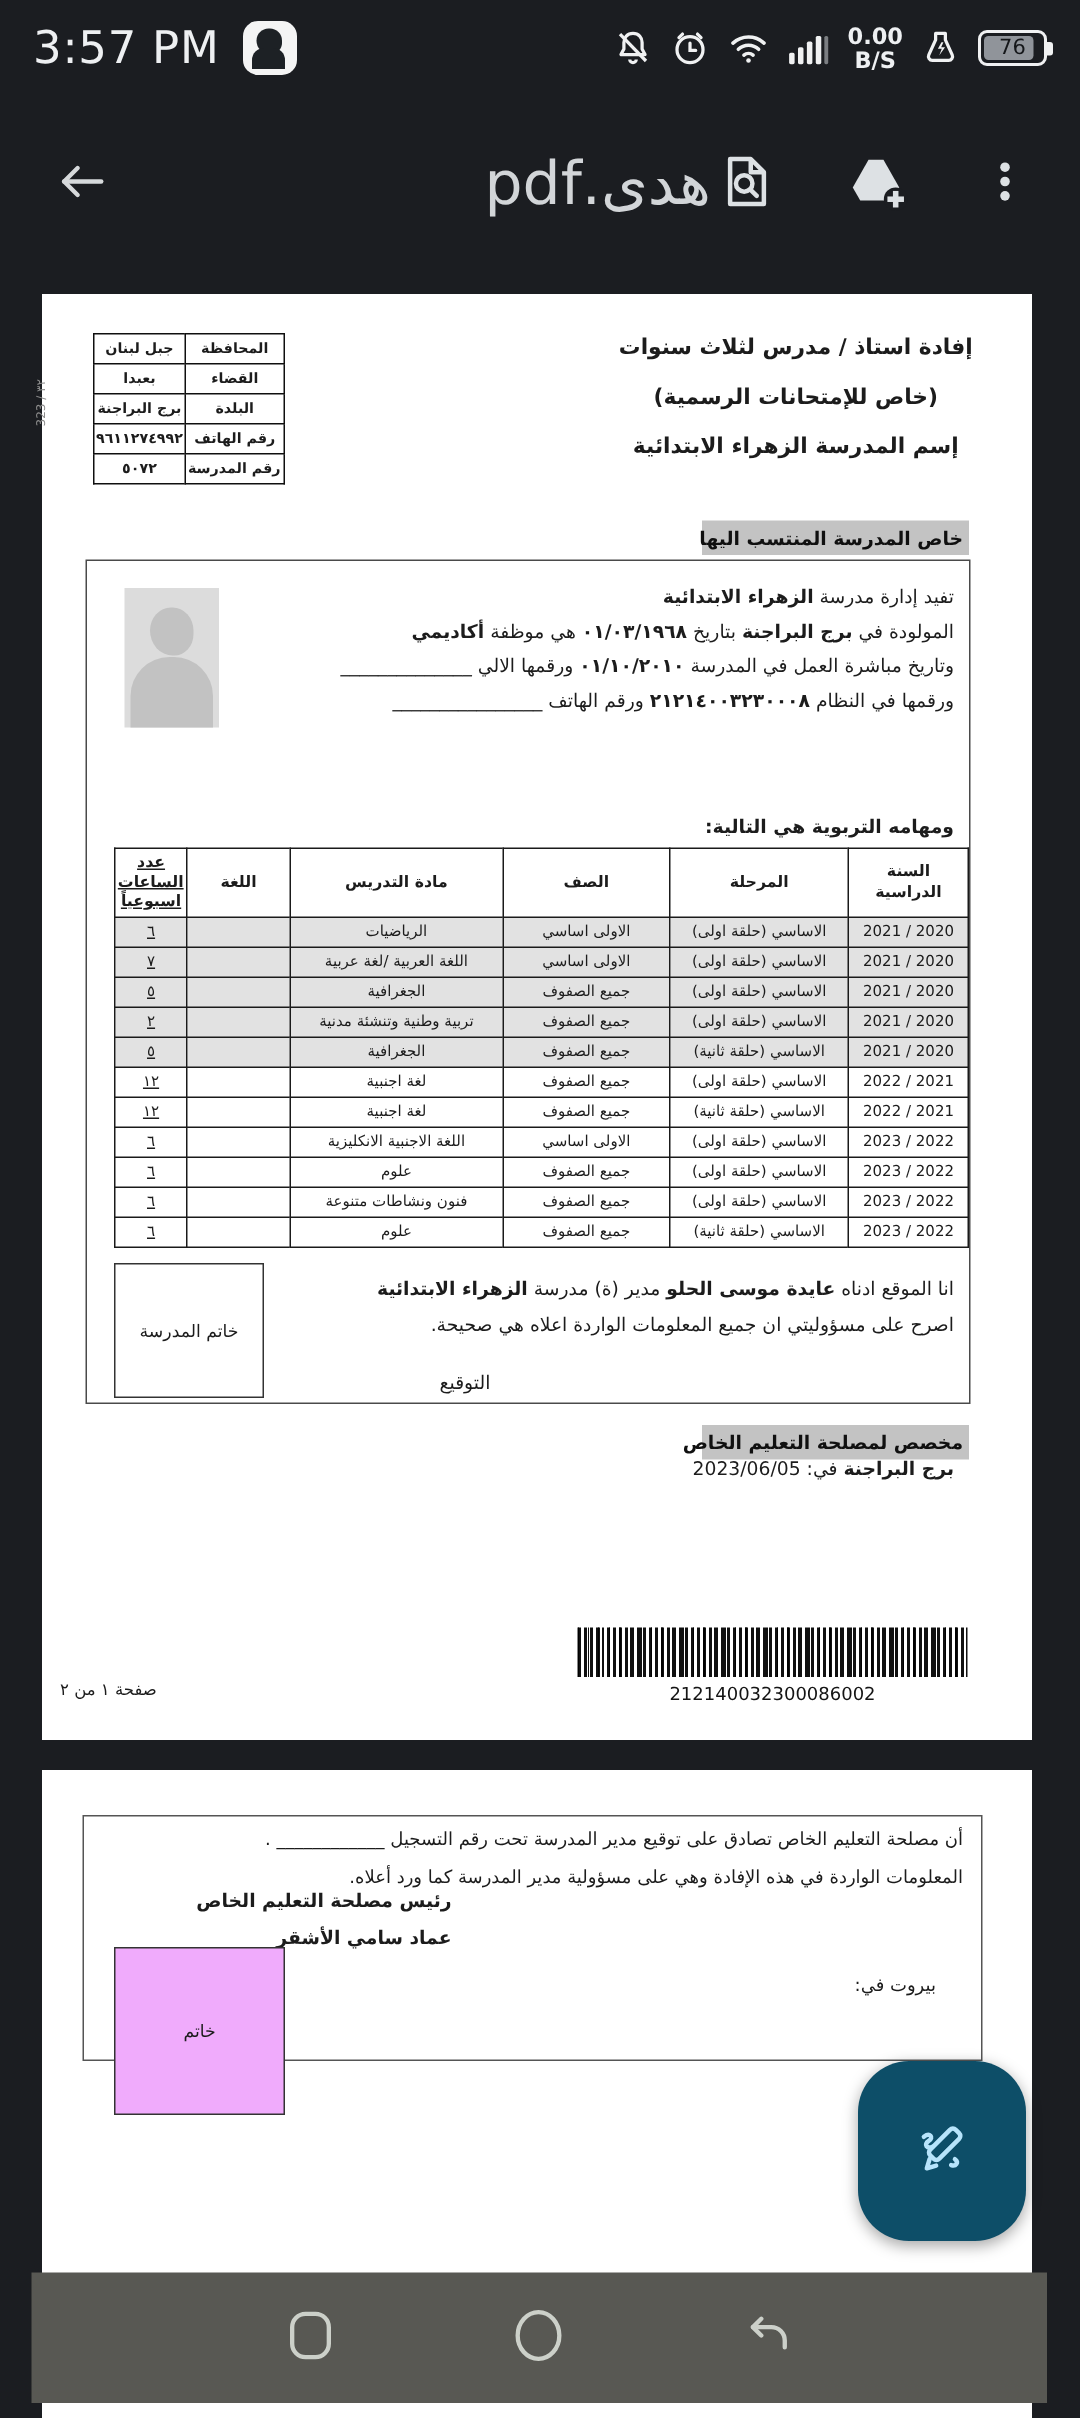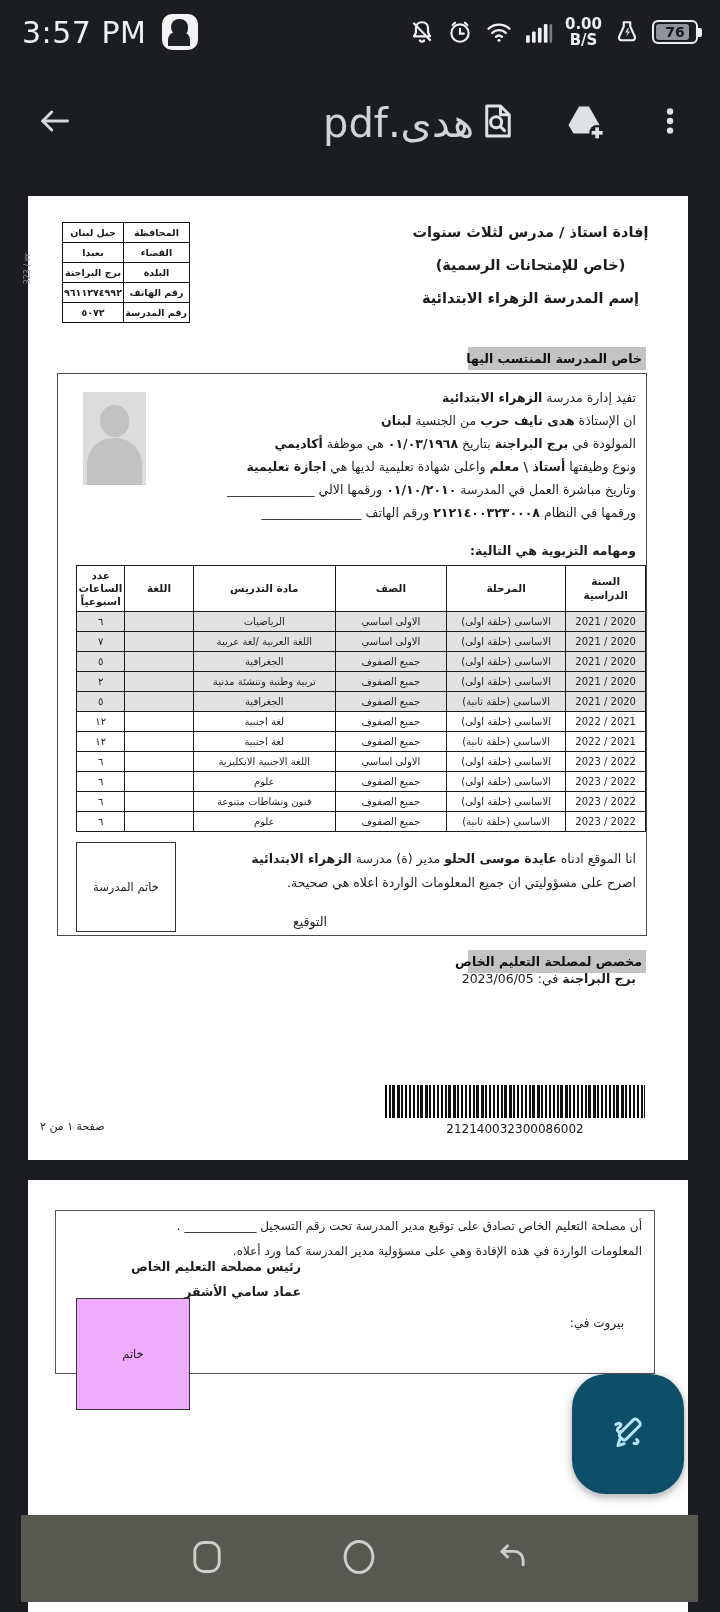--- a/index.html
+++ b/index.html
@@ -19,21 +19,21 @@
   .sb-app{width:36px;height:36px;background:#f4f4f4;border-radius:10px;position:relative;overflow:hidden;}
   .sb-app::before{content:"";position:absolute;left:9px;top:5px;width:17px;height:17px;border-radius:50% 50% 45% 55%;background:#1d2125;}
   .sb-app::after{content:"";position:absolute;left:6px;top:18px;width:22px;height:14px;border-radius:8px 8px 0 0;background:#1d2125;}
   .sb-right{display:flex;align-items:center;gap:12px;}
   .sb-right svg{display:block;}
   .sb-traffic{text-align:center;line-height:1;font-weight:700;}
   .sb-traffic .t1{font-size:15px;} .sb-traffic .t2{font-size:15px;margin-top:1px;}
   .battery{position:relative;width:46px;height:24px;border:2.5px solid #f0f1f2;border-radius:6px;display:flex;align-items:center;justify-content:center;}
   .battery::after{content:"";position:absolute;right:-6px;top:6px;width:4px;height:9px;background:#f0f1f2;border-radius:0 2px 2px 0;}
   .battery .fill{position:absolute;left:2px;top:2px;bottom:2px;width:78%;background:#90949a;border-radius:3px;}
-  .battery .pct{position:relative;font-size:14px;font-weight:700;color:#15171a;}
+  .battery .pct{position:relative;font-size:14px;font-weight:400;color:#15171a;}
 
   
   .toolbar{position:absolute;left:0;top:64px;width:720px;height:118px;display:flex;align-items:center;padding:0 26px;color:#d6d9db;}
   .tb-back{width:56px;height:56px;display:flex;align-items:center;justify-content:center;}
   .tb-title{font-size:40px;margin-left:26px;flex:1;white-space:nowrap;overflow:hidden;color:#d2d5d8;}
   .tb-actions{display:flex;align-items:center;gap:38px;}
   .tb-btn{width:48px;height:48px;display:flex;align-items:center;justify-content:center;}
 
   
   .page{position:absolute;left:28px;width:660px;background:var(--page_bg);color:#1c1c1c;}
@@ -69,21 +69,21 @@
   .duty-table{position:absolute;left:18px;top:191px;width:570px;border-collapse:collapse;direction:rtl;table-layout:fixed;}
   .duty-table th,.duty-table td{border:1px solid #1a1a1a;font-size:10px;text-align:center;padding:0 2px;overflow:hidden;}
   .duty-table th{font-size:10.5px;font-weight:700;height:46px;line-height:1.25;}
   .duty-table td{height:20px;white-space:nowrap;}
   .duty-table tr.shaded td{background:var(--row_shade);}
   .duty-table th:nth-child(1),.duty-table td:nth-child(1){width:14%;}
   .duty-table th:nth-child(2),.duty-table td:nth-child(2){width:21%;}
   .duty-table th:nth-child(3),.duty-table td:nth-child(3){width:19.5%;}
   .duty-table th:nth-child(4),.duty-table td:nth-child(4){width:25%;}
   .duty-table th:nth-child(5),.duty-table td:nth-child(5){width:12%;}
-  .duty-table th:nth-child(6),.duty-table td:nth-child(6){width:8.5%;}
+  .duty-table th:nth-child(6),.duty-table td:nth-child(6){width:8.5%;text-decoration:underline;}
 
   .decl{position:absolute;right:10px;top:473px;width:450px;direction:rtl;font-size:12.5px;line-height:24px;}
   .place-date{position:absolute;right:10px;top:556px;direction:rtl;font-size:12.5px;margin-top:41px;}
   .sign-label{position:absolute;left:235px;top:540px;font-size:12.5px;direction:rtl;}
   .stamp1{position:absolute;left:18px;top:468px;width:100px;height:90px;border:1.5px solid #333;
      display:flex;align-items:center;justify-content:center;font-size:11.5px;direction:rtl;}
 
   .barcode{position:absolute;left:357px;top:889px;width:260px;height:33px;
      background:repeating-linear-gradient(90deg,#101010 0 2px,#fff 2px 4px),
                 repeating-linear-gradient(90deg,#101010 0 1px,transparent 1px 7px),#fff;
@@ -251,23 +251,21 @@
   <div class="section-bar bar1">خاص المدرسة المنتسب اليها</div>
 
   <div class="big-box">
     <div class="photo">
       <span class="head"></span>
         <span class="torso"></span>
     </div>
 
     <div class="intro">
         <div class="para-line"><span>تفيد إدارة مدرسة </span><span class="strong">الزهراء الابتدائية</span></div>
-        <div class="para-line"><span>ان الإستاذة </span><span class="strong">هدى نايف حرب</span><span> من الجنسية </span><span class="strong">لبنان</span></div>
         <div class="para-line"><span>المولودة في </span><span class="strong">برج البراجنة</span><span> بتاريخ </span><span class="strong">٠١/٠٣/١٩٦٨</span><span> هي موظفة </span><span class="strong">أكاديمي</span></div>
-        <div class="para-line"><span>ونوع وظيفتها </span><span class="strong">أستاذ \ معلم</span><span> واعلى شهادة تعليمية لديها هي </span><span class="strong">اجازة تعليمية</span></div>
         <div class="para-line"><span>وتاريخ مباشرة العمل في المدرسة </span><span class="strong">٠١/١٠/٢٠١٠</span><span> ورقمها الالي </span><span>______________</span></div>
         <div class="para-line"><span>ورقمها في النظام </span><span class="strong">٢١٢١٤٠٠٣٢٣٠٠٠٨</span><span> ورقم الهاتف </span><span>________________</span></div>
       </div>
 
     <div class="duties">ومهامه التربوية هي التالية:</div>
 
     <table class="duty-table">
       <thead>
           <tr>
             <th>السنة الدراسية</th>

